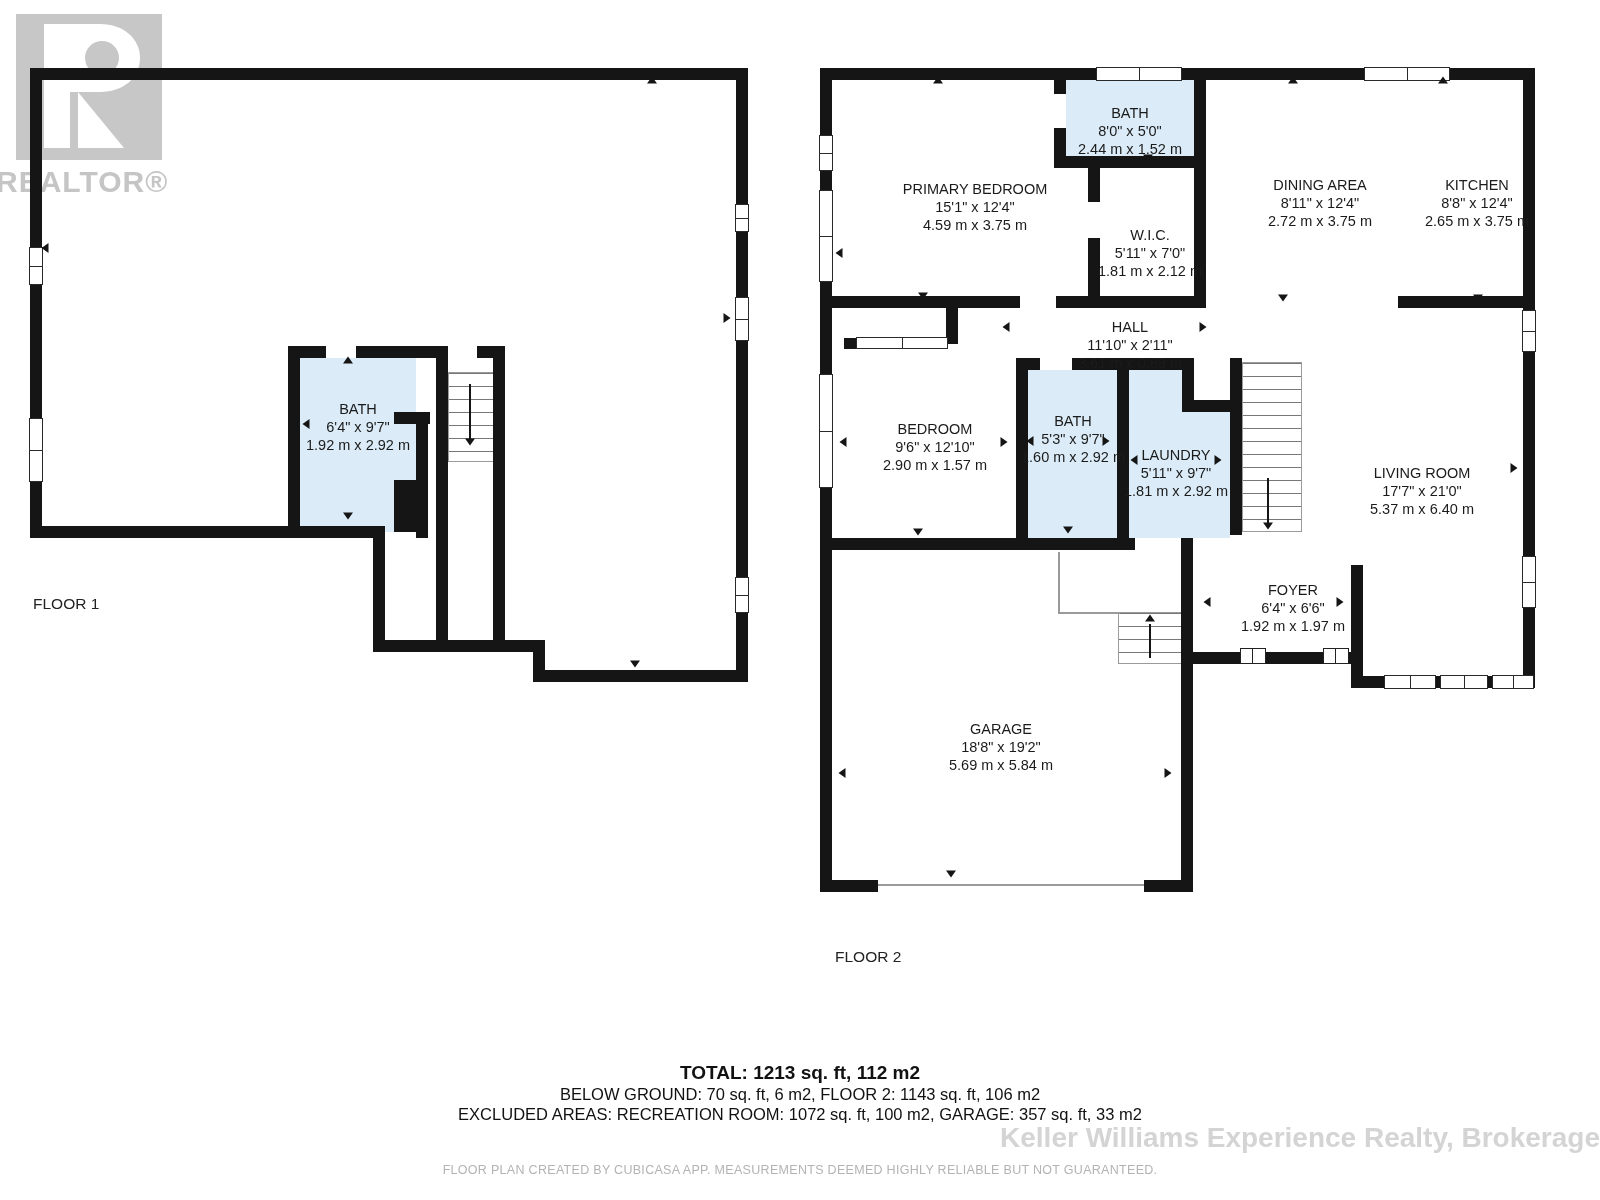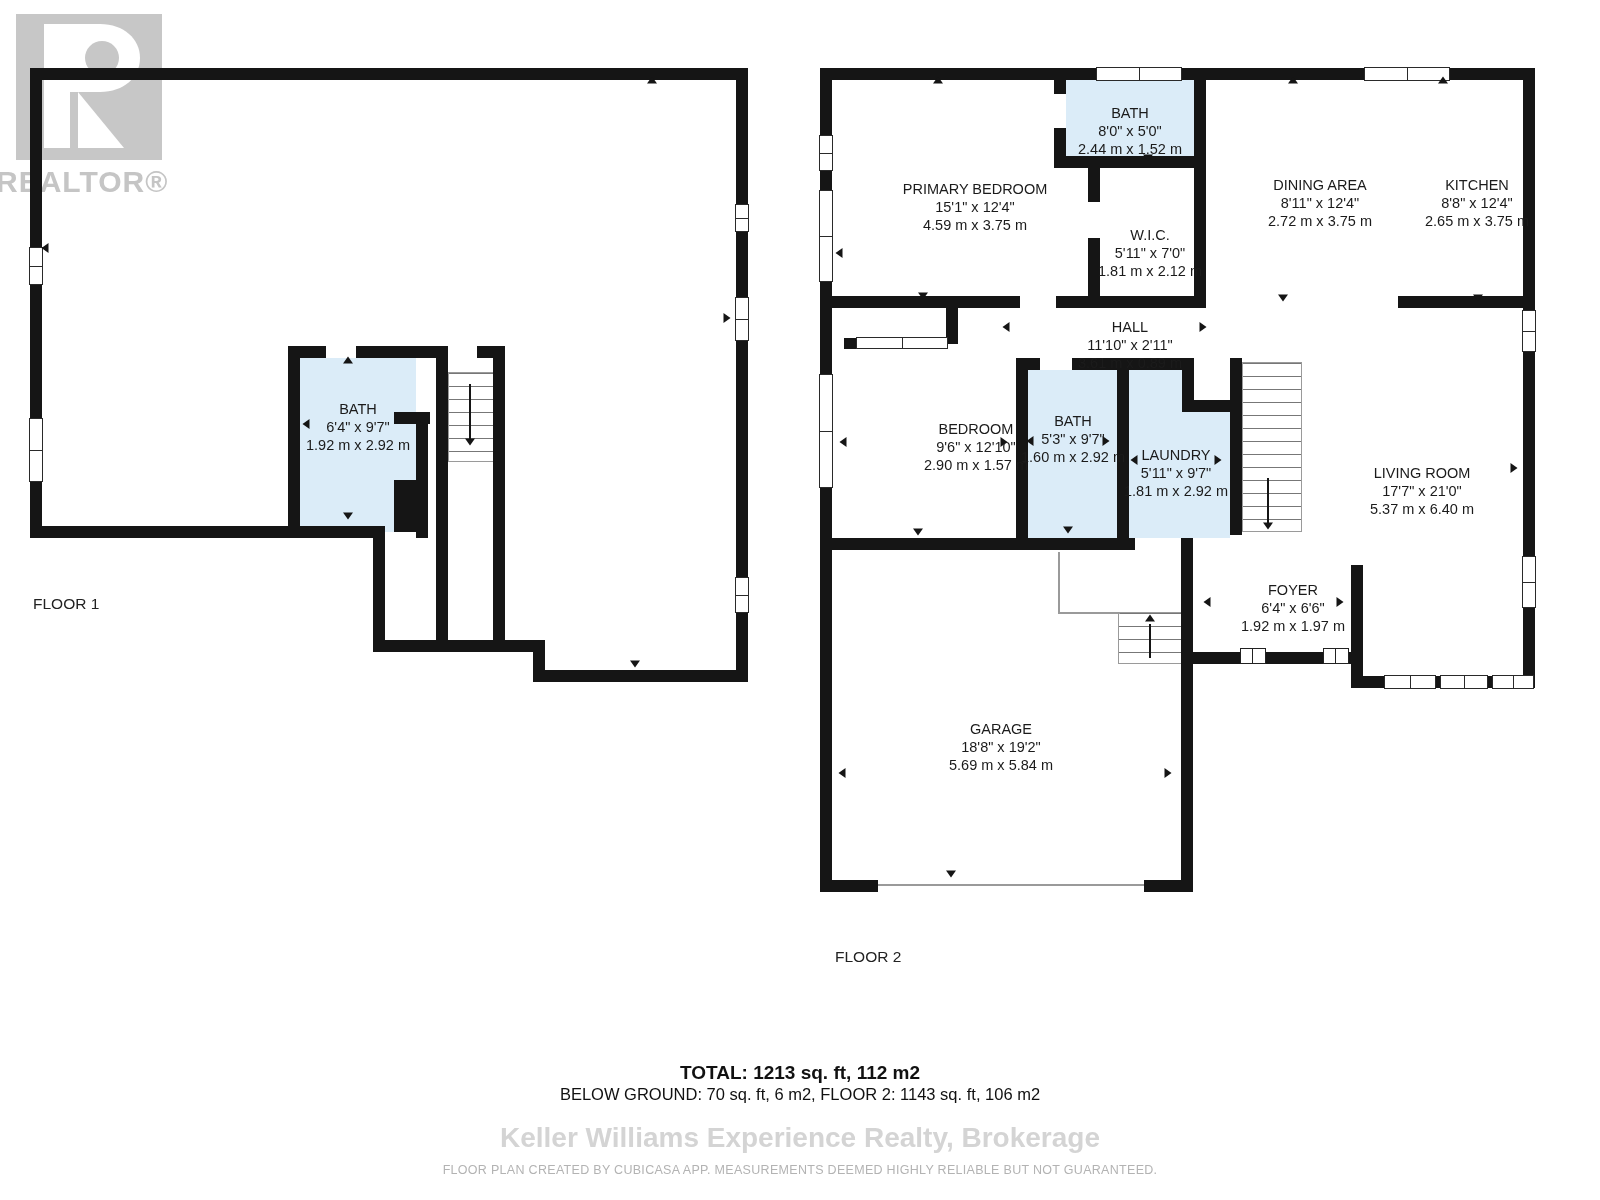--- a/index.html
+++ b/index.html
@@ -26,21 +26,21 @@
   
   .rlabel{position:absolute;transform:translateX(-50%);text-align:center;font-size:14.5px;
           line-height:18px;color:#1b1b1b;white-space:nowrap;z-index:5}
   .floorlab{position:absolute;font-size:15.5px;color:#222;z-index:5}
   #logo{position:absolute;left:14px;top:12px;z-index:0}
   #logo-text{position:absolute;left:-4px;top:165px;width:230px;font-size:30px;font-weight:600;
              letter-spacing:1px;color:#c5c5c5;z-index:0}
   #summary{position:absolute;left:0;top:1062px;width:1600px;text-align:center;color:#111;z-index:6}
   #summary .l1{font-weight:bold;font-size:19px;line-height:22px}
   #summary .l2,#summary .l3{font-size:16.5px;line-height:20px}
-  #watermark{position:absolute;left:0;top:1122px;width:1600px;text-align:center;font-size:28px;
+  #watermark{position:absolute;left:0;top:1122px;width:1600px;text-align:right;font-size:28px;
              font-weight:600;color:#d4d4d4;text-shadow:0 0 2px #ffffff;z-index:2;white-space:nowrap}
   #disclaimer{position:absolute;left:0;top:1163px;width:1600px;text-align:center;font-size:12.5px;
               letter-spacing:.3px;color:#b3b3b3;z-index:6}
 </style>
 </head>
 <body>
 
 <div id="logo">
   <svg width="150" height="150" viewBox="0 0 150 150">
     <rect x="2" y="2" width="146" height="146" fill="#c7c7c7"></rect>
@@ -84,21 +84,21 @@
   <div class="rlabel" style="left:1477px;top:176px">
     <div>KITCHEN</div>
     <div>8'8" x 12'4"</div>
     <div>2.65 m x 3.75 m</div>
   </div>
   <div class="rlabel" style="left:1130px;top:318px">
     <div>HALL</div>
     <div>11'10" x 2'11"</div>
     <div>3.61 m x 0.89 m</div>
   </div>
-  <div class="rlabel" style="left:976px;top:420px">
+  <div class="rlabel" style="left:935px;top:420px">
     <div>BEDROOM</div>
     <div>9'6" x 12'10"</div>
     <div>2.90 m x 1.57 m</div>
   </div>
   <div class="rlabel" style="left:1073px;top:412px">
     <div>BATH</div>
     <div>5'3" x 9'7"</div>
     <div>1.60 m x 2.92 m</div>
   </div>
   <div class="rlabel" style="left:1176px;top:446px">
@@ -234,14 +234,15 @@
     <div class="mk l" style="left: 839px; top: 253px;"></div>
     <div class="mk d" style="left: 470px; top: 442px;"></div>
     <div class="mk d" style="left: 1268px; top: 526px;"></div>
     <div class="mk u" style="left: 1150px; top: 618px;"></div>
   </div>
 
 <div id="watermark">Keller Williams Experience Realty, Brokerage</div>
 <div id="summary">
   <div class="l1">TOTAL: 1213 sq. ft, 112 m2</div>
   <div class="l2">BELOW GROUND: 70 sq. ft, 6 m2, FLOOR 2: 1143 sq. ft, 106 m2</div>
+  <div class="l3">EXCLUDED AREAS: RECREATION ROOM: 1072 sq. ft, 100 m2, GARAGE: 357 sq. ft, 33 m2</div>
 </div>
 <div id="disclaimer">FLOOR PLAN CREATED BY CUBICASA APP. MEASUREMENTS DEEMED HIGHLY RELIABLE BUT NOT GUARANTEED.</div>
 
 </body></html>

